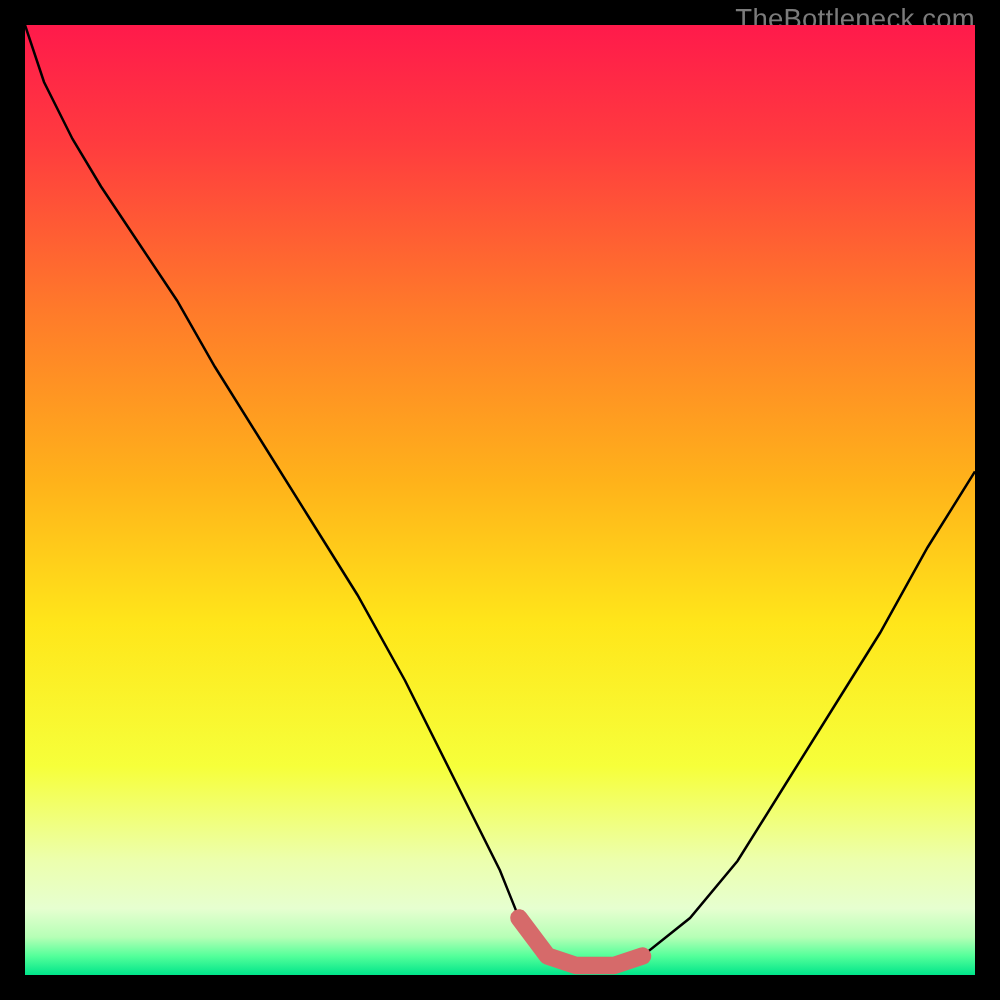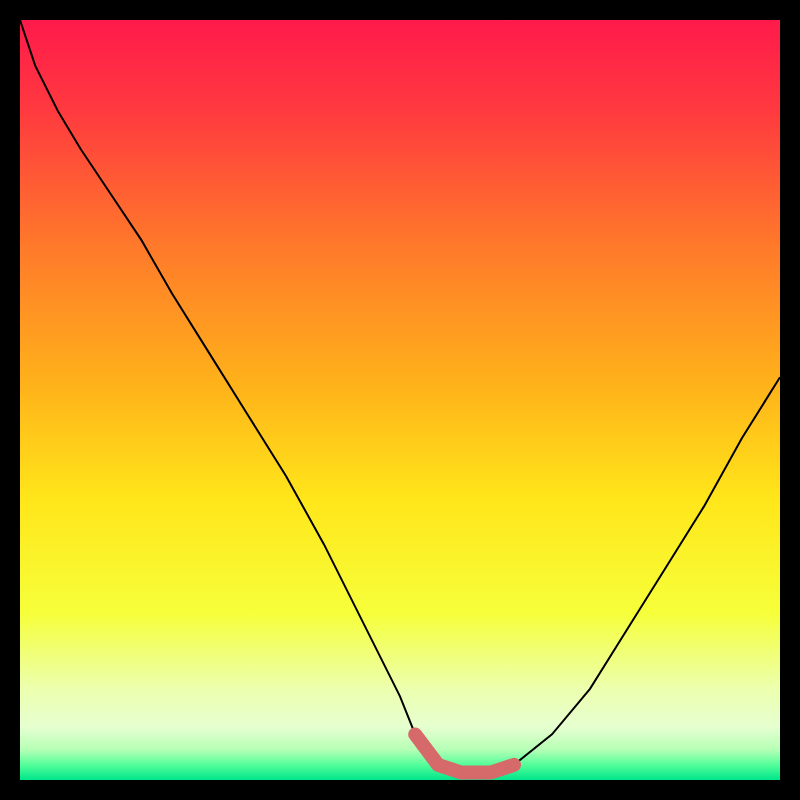--- a/index.html
+++ b/index.html
@@ -33,20 +33,21 @@
     font-size: 22px;
     color: #7b7b7b;
     font-weight: 500;
     letter-spacing: 0.2px;
   }
 </style>
 </head>
 <body>
 <div class="frame">
 
+  <div class="watermark">TheBottleneck.com</div>
 
   <svg class="plot" viewBox="0 0 760 760" preserveAspectRatio="none">
     <defs>
       <linearGradient id="bg-grad" x1="0" y1="0" x2="0" y2="1">
         <stop offset="0%" stop-color="#ff1a4b"></stop>
         <stop offset="12%" stop-color="#ff3a3f"></stop>
         <stop offset="30%" stop-color="#ff7a2a"></stop>
         <stop offset="48%" stop-color="#ffb21a"></stop>
         <stop offset="63%" stop-color="#ffe61a"></stop>
         <stop offset="78%" stop-color="#f6ff3a"></stop>

